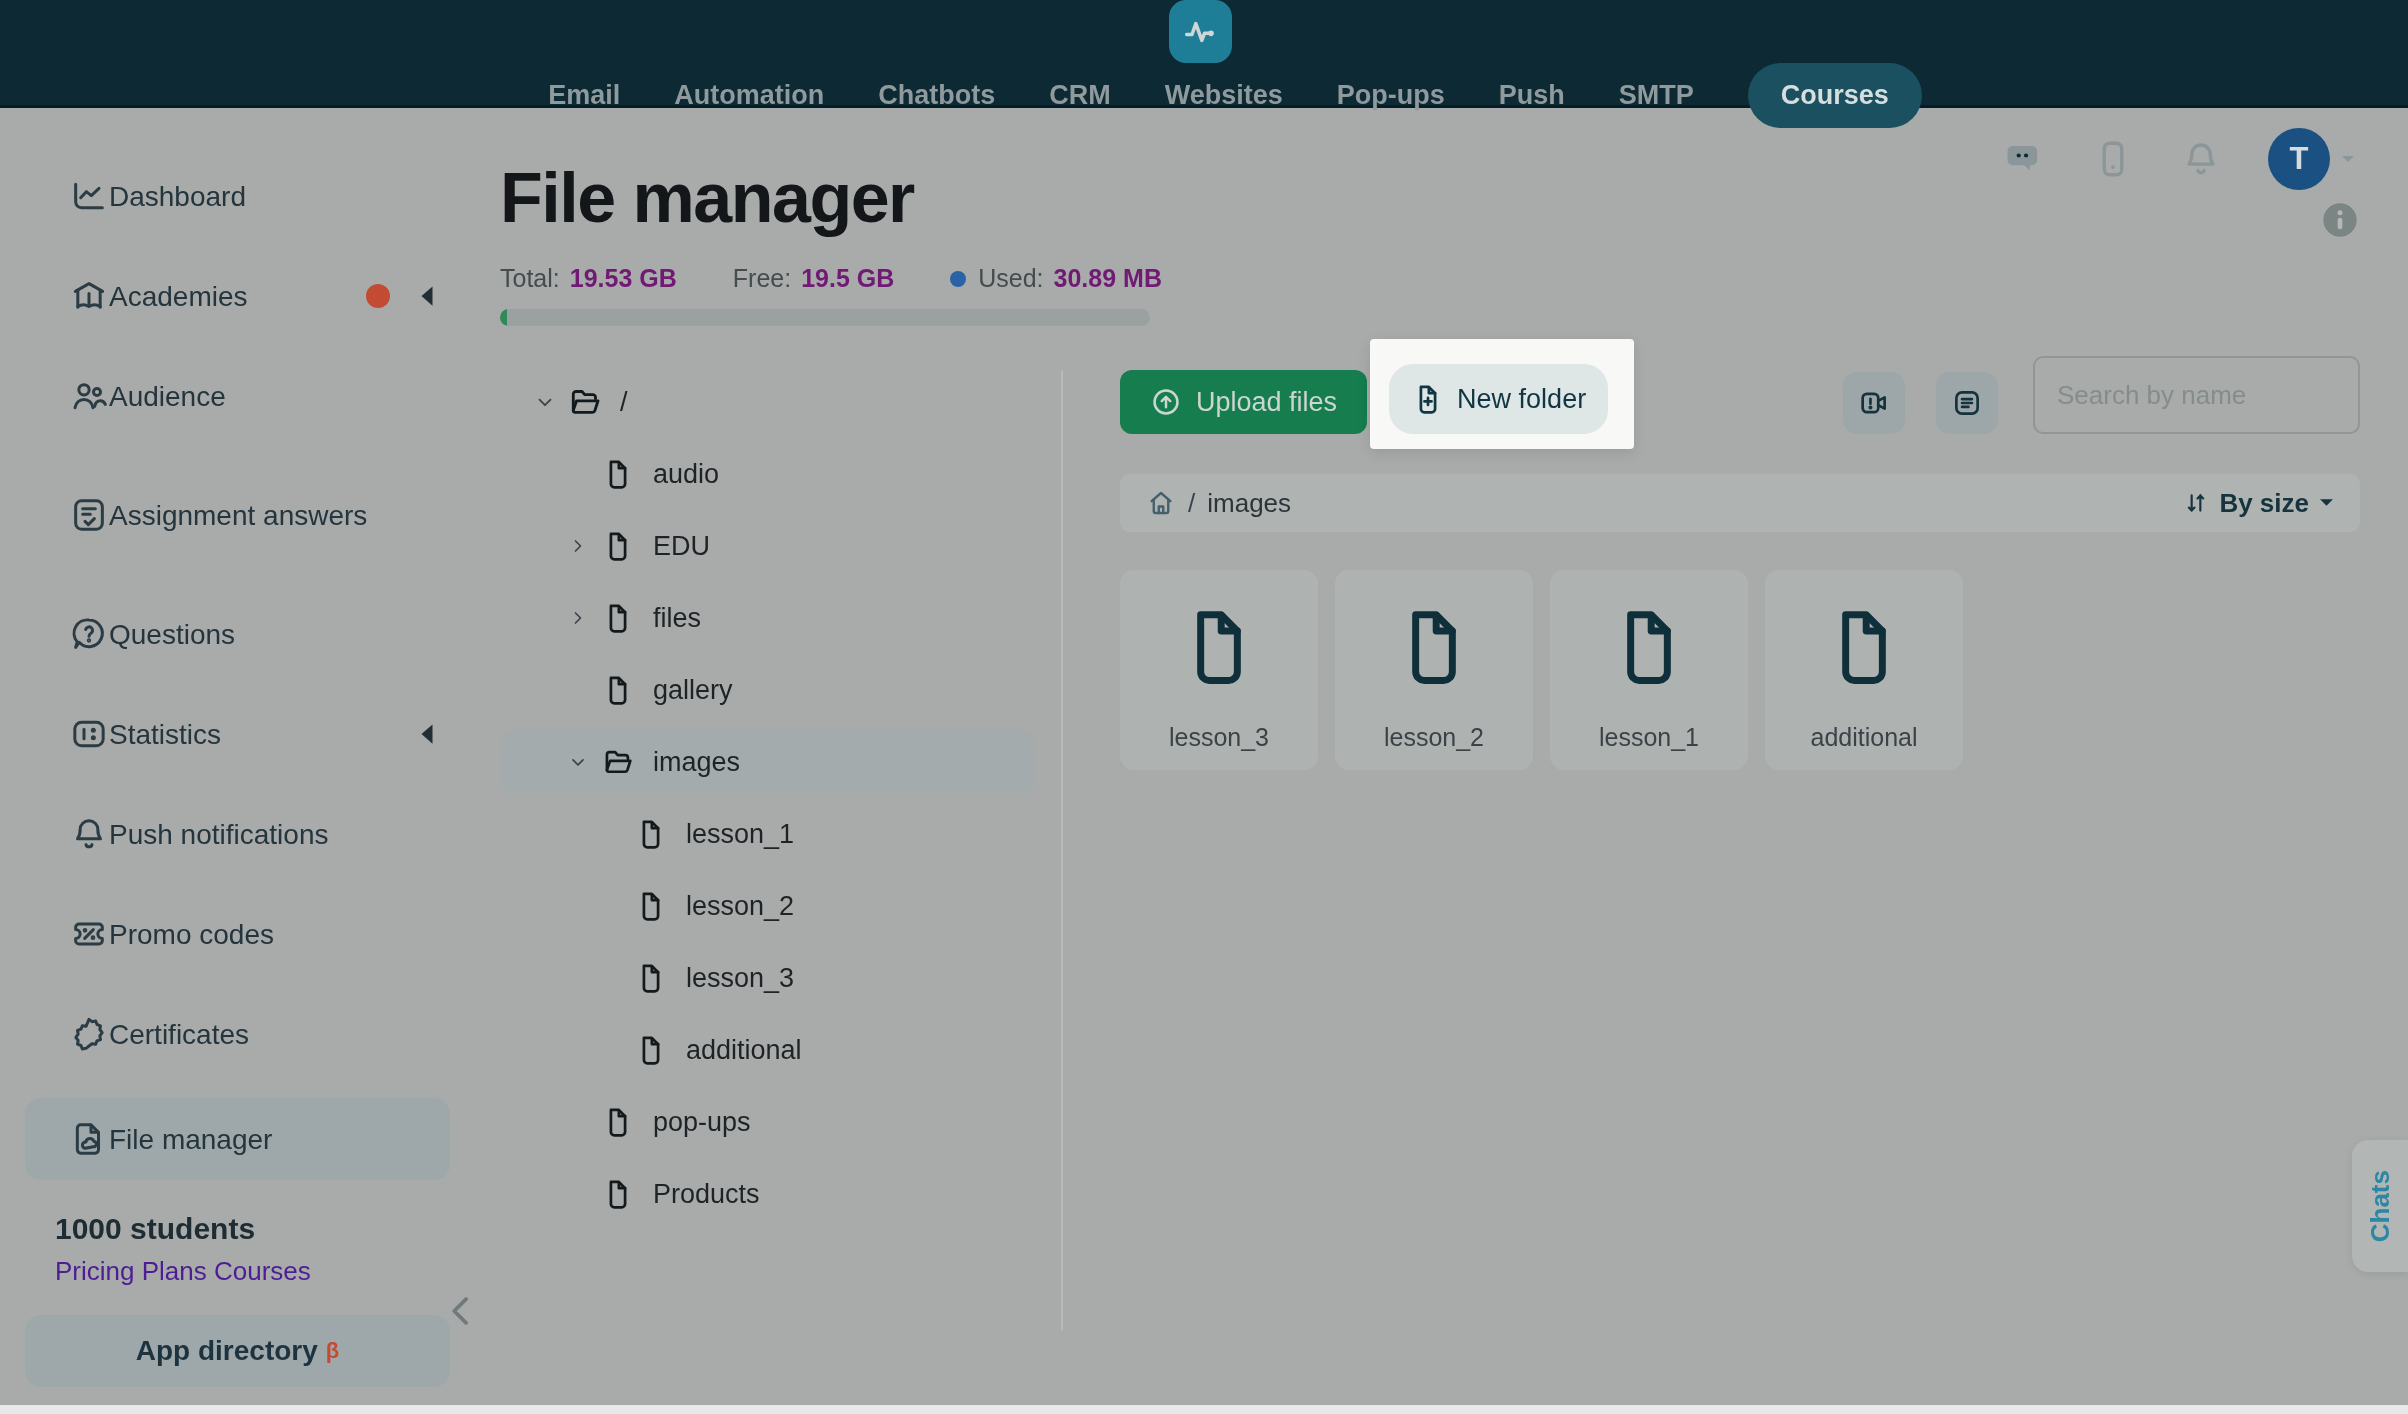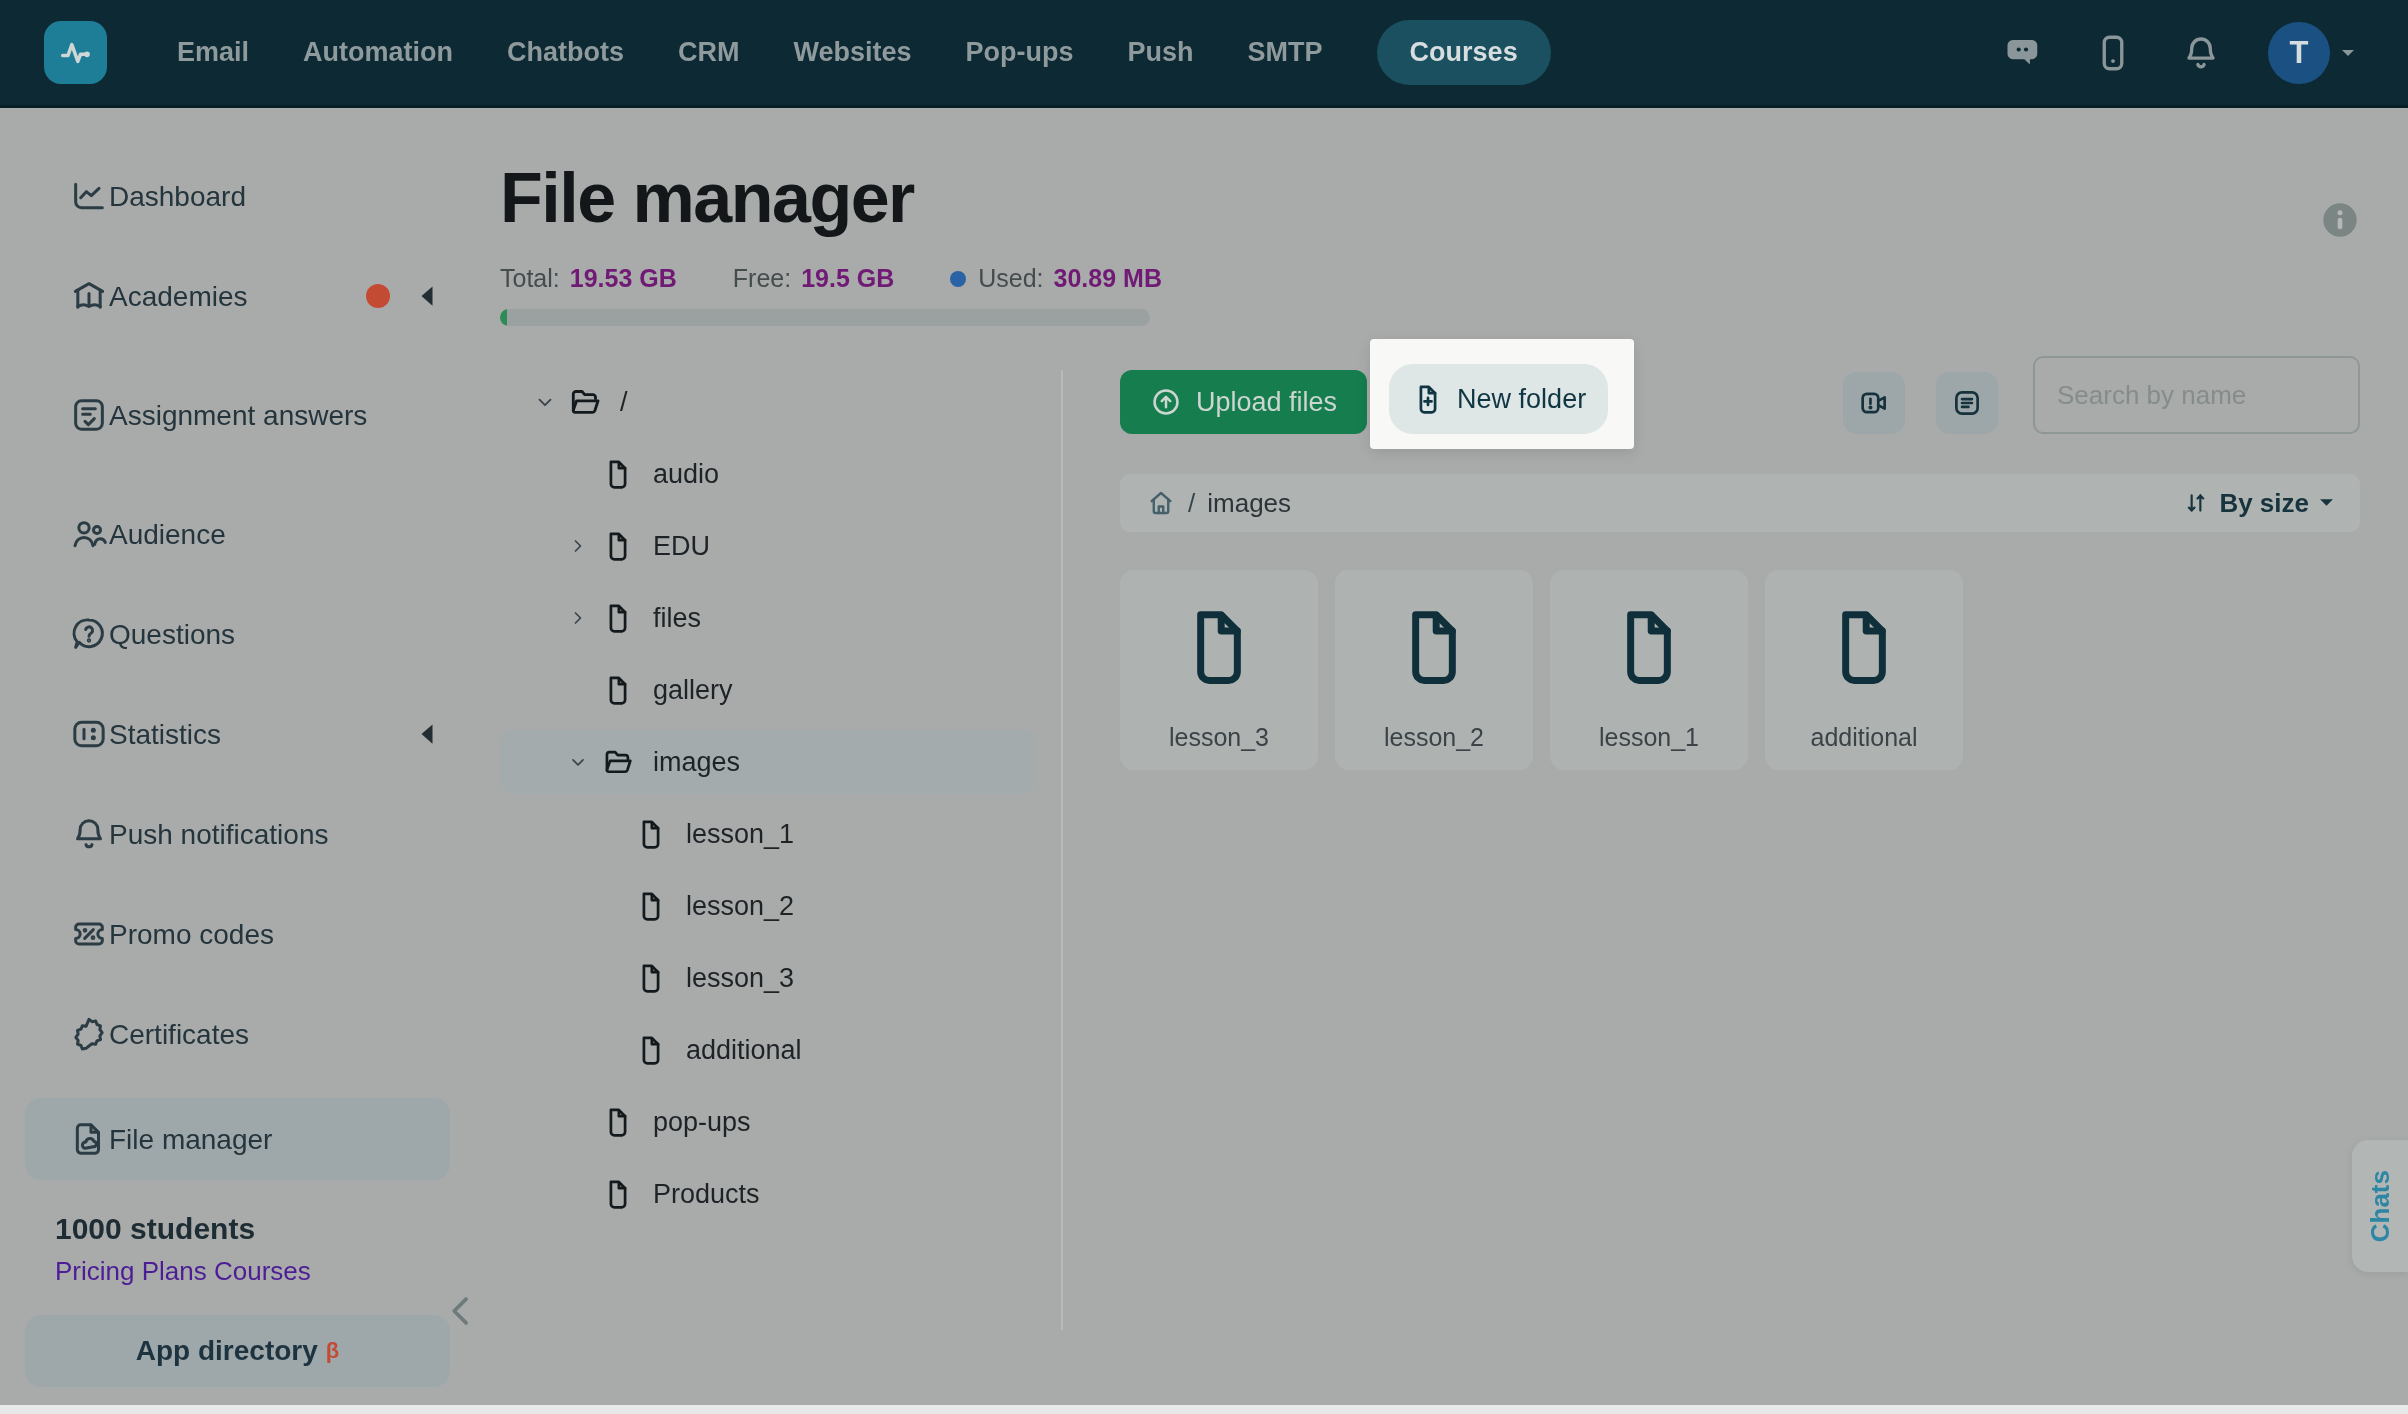--- a/index.html
+++ b/index.html
@@ -11,21 +11,21 @@
     --sel-bg:#a3abad; --active-pill:#9ea8ab; --red:#c34b33; --blue:#2a63a5;
     --teal-chats:#2c86a4; --divider:#b6bab9; --track:#9ba1a0; --searchline:#8e9796;
   }
   *{margin:0;padding:0;box-sizing:border-box;}
   html,body{width:2408px;height:1414px;}
   body{font-family:"Liberation Sans",sans-serif;background:var(--bg);overflow:hidden;position:relative;}
   svg{display:block;}
 
   
   .topnav{height:108px;background:var(--nav-bg);border-bottom:3px solid var(--nav-line);
-    display:flex;align-items:center;padding:0 52px 0 44px;}
+    display:flex;align-items:center;padding:0 52px 0 44px;flex-direction:column;}
   .logo{width:63px;height:63px;border-radius:17px;background:var(--logo-bg);display:flex;align-items:center;justify-content:center;flex:0 0 auto;}
   .navitems{display:flex;align-items:center;gap:54px;margin-left:70px;color:var(--nav-text);font-size:27px;font-weight:bold;}
   .navitem{cursor:pointer;white-space:nowrap;}
   .navitem.active{background:var(--pill-bg);color:var(--pill-text);padding:17px 33px;border-radius:40px;}
   .navright{margin-left:auto;display:flex;align-items:center;gap:46px;}
   .avatarwrap{display:flex;align-items:center;gap:10px;}
   .avatar{width:62px;height:62px;border-radius:50%;background:var(--avatar-bg);color:#d5dcdf;
     display:flex;align-items:center;justify-content:center;font-size:31px;font-weight:bold;}
 
   
@@ -164,36 +164,36 @@
           <path d="M5.3 8.6v10.2M18.7 8.6v10.2"></path>
           <path d="M5.3 18.3c2.2-1.4 4.5-1.4 6.7 0c2.2-1.4 4.5-1.4 6.7 0"></path>
           <path d="M12 10.5v7.3"></path>
       </svg>
       <span class="slabel">Academies</span>
       <span class="dotred"></span>
       <svg class="caretleft" width="18" height="22" viewBox="0 0 12 16">
           <path d="M10 1L2 8l8 7z" fill="currentColor"></path>
         </svg>
     </div>
-    <div class="sitem tall">
-      <svg class="sicon" viewBox="0 0 24 24" fill="none" stroke="currentColor" stroke-width="1.8" stroke-linecap="round" stroke-linejoin="round">
-        <rect x="4" y="3.5" width="16" height="17" rx="3.5"></rect>
-          <path d="M8.2 8.2h7.6M8.2 11.6h4.6"></path>
-          <path d="M9.6 15.8l2 2 3.6-3.6"></path>
-      </svg>
-      <span class="slabel">Assignment answers</span>
-    </div>
     <div class="sitem">
       <svg class="sicon" viewBox="0 0 24 24" fill="none" stroke="currentColor" stroke-width="1.8" stroke-linecap="round" stroke-linejoin="round">
         <circle cx="9" cy="8.3" r="3.1"></circle>
           <path d="M3.6 19c.6-3 2.7-4.9 5.4-4.9s4.8 1.9 5.4 4.9"></path>
           <circle cx="16.8" cy="9.6" r="2.1"></circle>
           <path d="M15.4 18.2c.4-1.9 1.7-3.3 3.4-3.3 1.3 0 2.4.8 3 2.1"></path>
       </svg>
       <span class="slabel">Audience</span>
+    </div>
+    <div class="sitem tall">
+      <svg class="sicon" viewBox="0 0 24 24" fill="none" stroke="currentColor" stroke-width="1.8" stroke-linecap="round" stroke-linejoin="round">
+        <rect x="4" y="3.5" width="16" height="17" rx="3.5"></rect>
+          <path d="M8.2 8.2h7.6M8.2 11.6h4.6"></path>
+          <path d="M9.6 15.8l2 2 3.6-3.6"></path>
+      </svg>
+      <span class="slabel">Assignment answers</span>
     </div>
     <div class="sitem">
       <svg class="sicon" viewBox="0 0 24 24" fill="none" stroke="currentColor" stroke-width="1.8" stroke-linecap="round" stroke-linejoin="round">
         <path d="M12 3.6a8 8 0 1 1-5.9 13.4L4 20l.9-3.3A8 8 0 0 1 12 3.6z"></path>
           <path d="M10 9.3a2.1 2.1 0 1 1 3 2.4c-.7.4-1 .9-1 1.7"></path>
           <circle cx="12" cy="15.9" r="0.4" fill="currentColor"></circle>
       </svg>
       <span class="slabel">Questions</span>
     </div>
     <div class="sitem">

